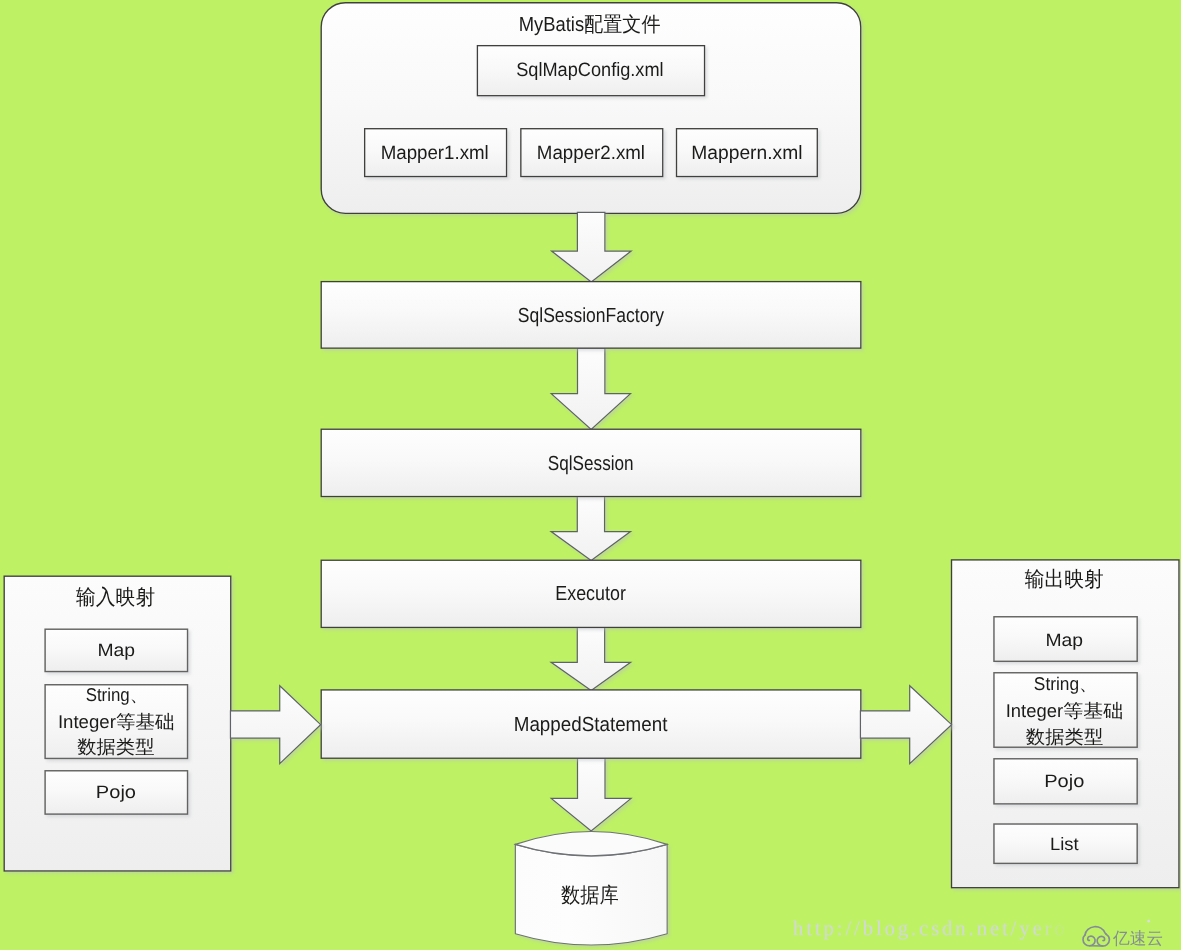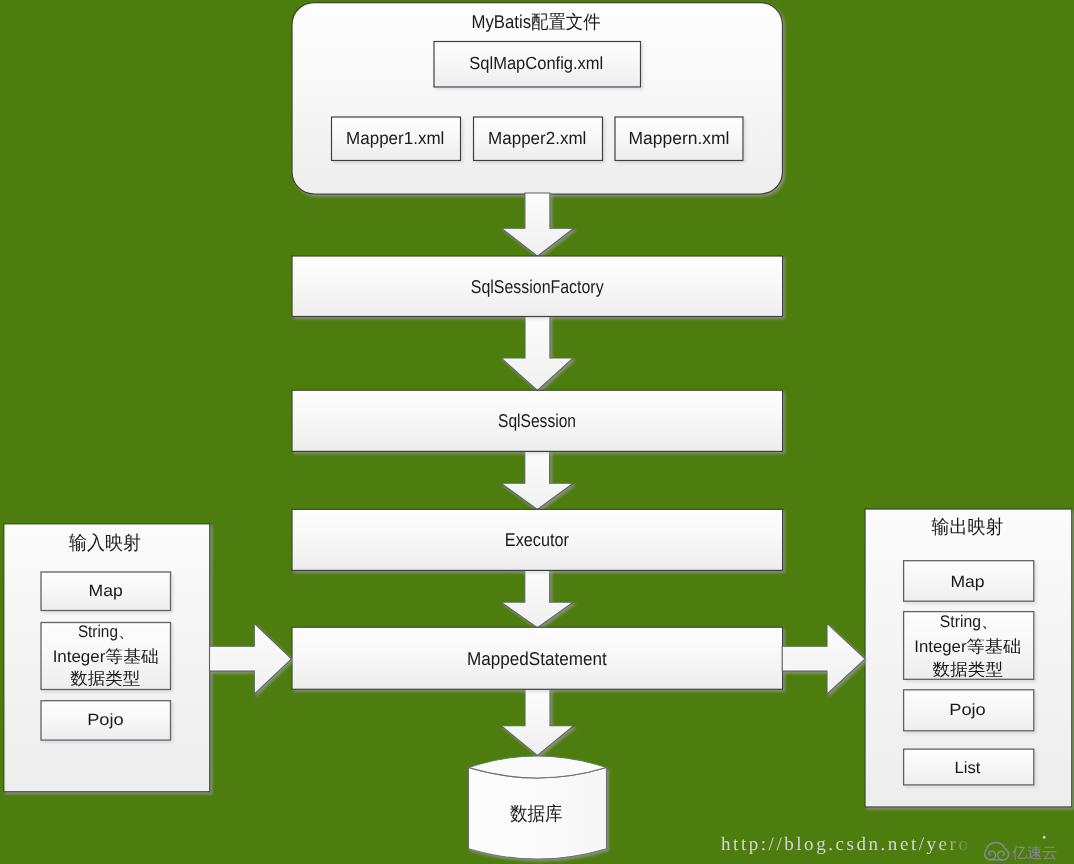--- a/index.html
+++ b/index.html
@@ -1,19 +1,19 @@
 <!DOCTYPE html>
 <html><head>
 <meta charset="utf-8">
 <title>MyBatis</title>
 <style>
   html,body{margin:0;padding:0;background:#ffffff;}
   body{width:1074px;height:864px;overflow:hidden;
        font-family:"Liberation Sans",sans-serif;}
-  #stage{position:relative;width:1074px;height:864px;background:#4d7c0f;}
+  #stage{position:relative;width:1074px;height:864px;background:#bef264;}
   svg#canvas{position:absolute;left:0;top:0;display:block;
              will-change:opacity;opacity:0.999;}
   text{text-anchor:middle;fill:#1b1b1b;
        -webkit-font-smoothing:antialiased;
        text-rendering:geometricPrecision;}
   .latin{font-family:"Liberation Sans",sans-serif;}
   .han{font-family:"Liberation Serif",serif;}
   .wm{font-family:"Liberation Serif",serif;}
 </style>
 </head>

